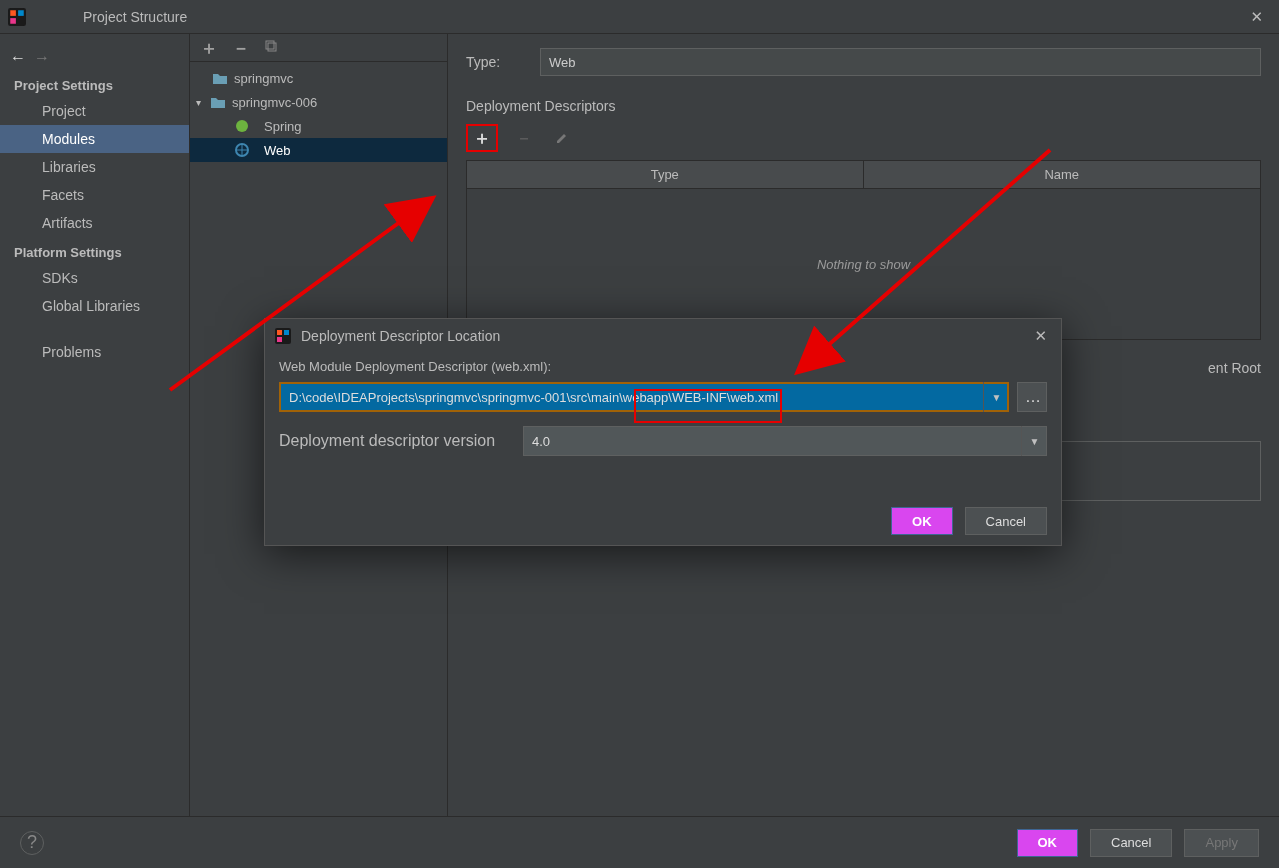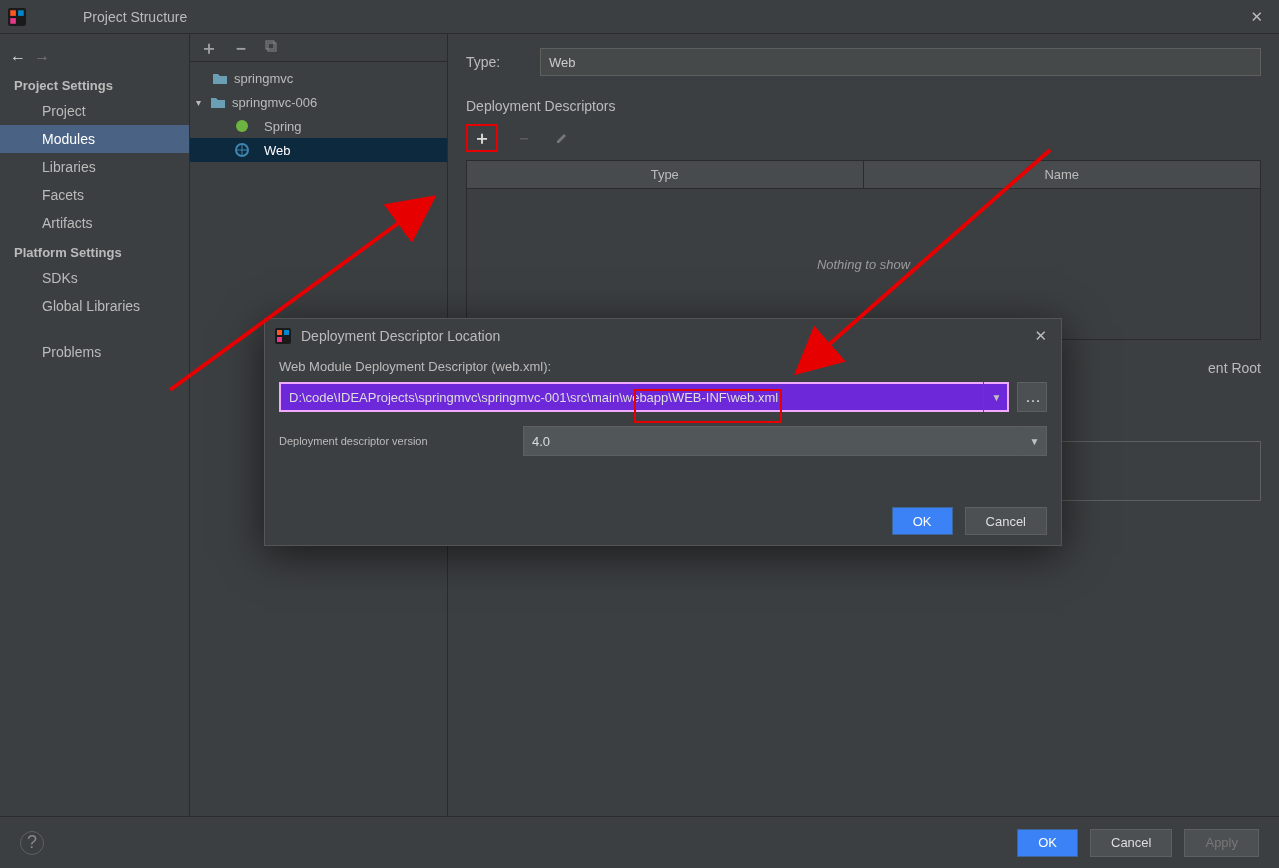--- a/index.html
+++ b/index.html
@@ -50,39 +50,39 @@
   .sourceroot-box { margin-top:18px; }
   .sr-list { border:1px solid #5e6060; background:#3c3f41; margin-top:8px; padding:6px 8px; }
   .sr-item { display:flex; align-items:center; gap:8px; padding:4px 0; color:#bbbbbb; }
   .sr-item input[type=checkbox]{ accent-color:#4a6384; width:14px; height:14px; }
   .content-row { display:flex; align-items:center; gap:8px; color:#bbbbbb; padding:4px 0; }
   .content-row .icn { width:18px; height:14px; }
   .addcontent { color:#bbbbbb; font-size:14px; text-align:right; }
   .footer { height:52px; background:#3c3f41; border-top:1px solid #2b2b2b; display:flex; align-items:center; justify-content:flex-end; padding:0 20px; gap:12px; }
   .footer .help { margin-right:auto; color:#888; font-size:18px; border:1px solid #5e6060; border-radius:50%; width:24px; height:24px; display:flex; align-items:center; justify-content:center; }
   .btn-std { height:28px; padding:0 20px; background:#4c5052; border:1px solid #5e6060; color:#ddd; cursor:pointer; font-size:13px; }
-  .btn-std.primary { background:#3b82f6; border-color:#3e6694; color:#fff; }
+  .btn-std.primary { background:#d946ef; border-color:#3e6694; color:#fff;font-weight:bold; }
   .btn-std.disabled { color:#777; cursor:default; }
   
   .overlay-dialog { position:absolute; left:264px; top:318px; width:798px; height:228px; background:#3c3f41; border:1px solid #555; box-shadow:0 8px 40px rgba(0,0,0,.6); z-index:50; display:flex; flex-direction:column; }
   .dlg-title { display:flex; align-items:center; padding:8px 10px; }
   .dlg-title .app-icon { width:16px; height:16px; margin-right:10px; }
   .dlg-title .t { flex:1; color:#bbbbbb; font-size:14px; }
   .dlg-title .x { color:#bbbbbb; font-size:15px; cursor:pointer; padding:0 4px; }
   .dlg-body { padding: 6px 14px 0 14px; flex:1; }
   .dlg-body .lbl { color:#bbbbbb; font-size:13px; margin-bottom:8px; }
   .dlg-row { display:flex; align-items:center; gap:8px; margin-bottom:14px; }
   .combo-wrap { position:relative; flex:1; height:30px; }
-  .combo { width:100%; height:30px; background:#6d28d9; border:2px solid #f0abfc; color:#ddd; padding:0 28px 0 8px; font-size:13px; }
+  .combo { width:100%; height:30px; background:#0369a1; border:2px solid #a16207; color:#ddd; padding:0 28px 0 8px; font-size:13px; }
   .combo.sel { background:#515759; border:1px solid #5e6060; }
   .combo-arrow { position:absolute; right:0; top:0; width:26px; height:100%; display:flex; align-items:center; justify-content:center; color:#c0c0c0; border-left:1px solid #555; pointer-events:none; font-size:10px; }
   .browse-btn { width:30px; height:30px; background:#4c5052; border:1px solid #5e6060; color:#ddd; font-size:16px; display:flex; align-items:center; justify-content:center; cursor:pointer; letter-spacing:-2px; }
   .hl-overlay { position:absolute; border:2px solid #e60000; z-index:60; pointer-events:none; }
   .version-row { display:flex; align-items:center; gap:14px; }
-  .version-row .vl { width:230px; color:#bbbbbb; font-size:11px; }
+  .version-row .vl { width:230px; color:#bbbbbb; font-size:16px; }
   .dlg-footer { display:flex; justify-content:flex-end; gap:12px; padding:10px 14px; }
   
   svg.arrow-annot { position:absolute; z-index:70; pointer-events:none; }
 </style>
 </head>
 <body>
 
 <div class="window">
 
   <div class="titlebar">

